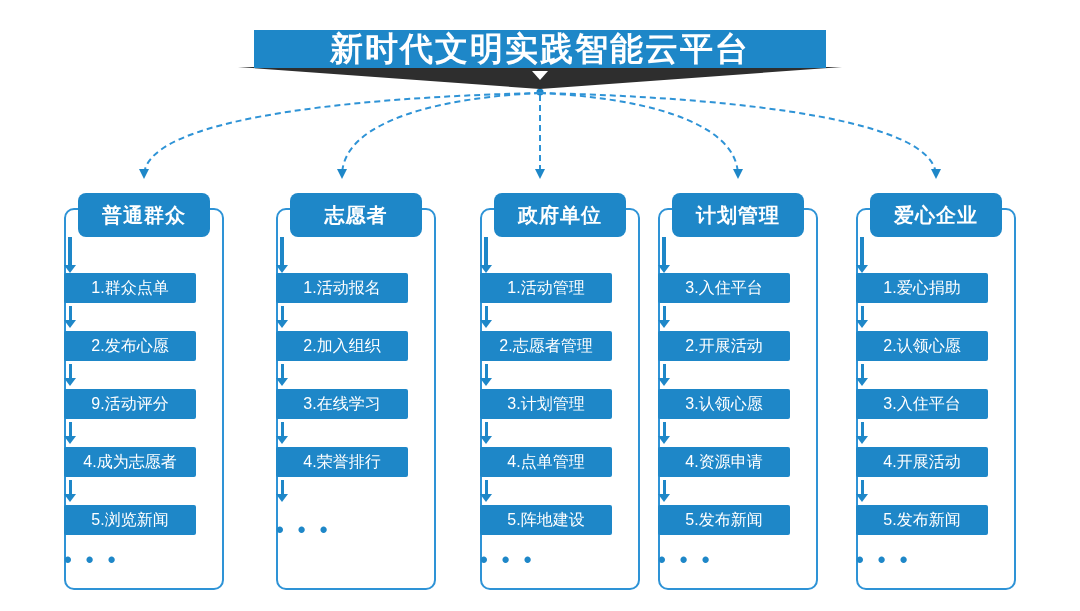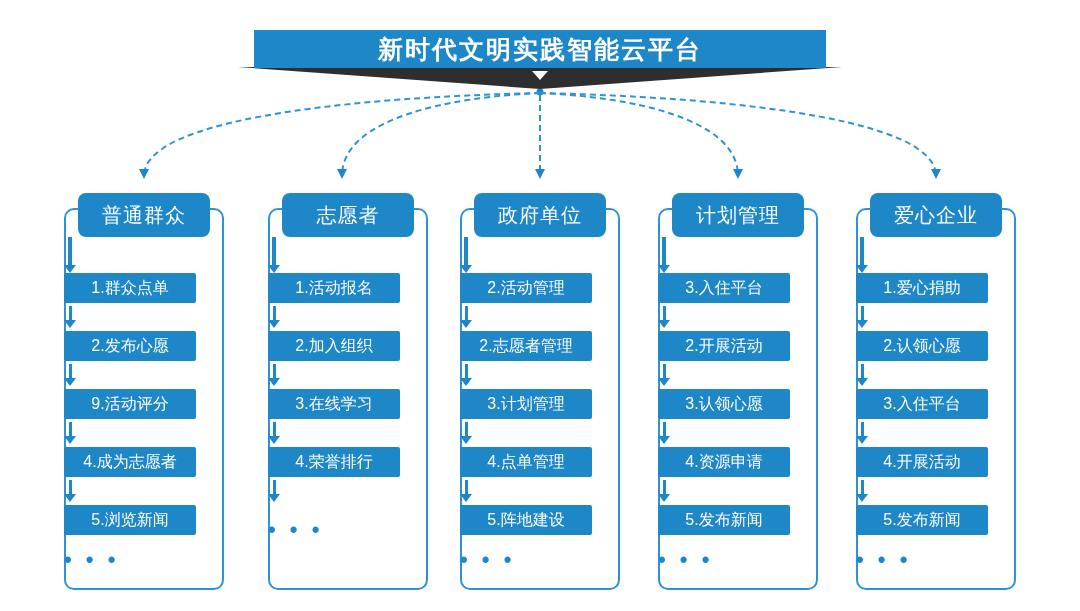--- a/index.html
+++ b/index.html
@@ -16,21 +16,21 @@
   
   .banner {
     position: absolute;
     top: 30px;
     left: 50%;
     transform: translateX(-50%);
     width: 572px;
     height: 38px;
     background: #1e87c8;
     color: #ffffff;
-    font-size: 25px;
+    font-size: 33px;
     font-weight: bold;
     letter-spacing: 2px;
     display: flex;
     align-items: center;
     justify-content: center;
     z-index: 3;
   }
   .ribbon {
     position: absolute;
     top: 67px;
@@ -77,21 +77,21 @@
     background: transparent;
   }
   .col-header {
     position: absolute;
     top: 0; left: 14px;
     width: 132px; height: 44px;
     background: #1e87c8;
     border-radius: 8px;
     color: #ffffff;
     font-size: 20px;
-    font-weight: normal;
+    font-weight: bold;
     letter-spacing: 1px;
     display: flex;
     align-items: center;
     justify-content: center;
     z-index: 2;
   }
   .col-body {
     position: absolute;
     top: 44px; left: 0; right: 0;
     display: flex;
@@ -130,22 +130,22 @@
     margin-top: 14px;
     color: #1e87c8;
     font-size: 22px;
     font-weight: bold;
     letter-spacing: 4px;
     line-height: 1;
   }
 
   
   .col-1 { left: 64px; }
-  .col-2 { left: 268px; }
-  .col-3 { left: 460px; border-radius: 30px; }
+  .col-2 { left: 276px; }
+  .col-3 { left: 480px; border-radius: 30px; }
   .col-4 { left: 658px; }
   .col-5 { left: 856px; }
 </style>
 </head>
 <body>
 
 <div class="canvas">
 
   <div class="banner">新时代文明实践智能云平台</div>
   <div class="ribbon"></div>
@@ -231,21 +231,21 @@
   </div>
 
   <div class="column col-3">
     <div class="col-frame"></div>
     <div class="col-header">政府单位</div>
     <div class="col-body">
       <div class="v-arrow big">
           <div class="stem"></div>
           <div class="head"></div>
         </div>
-      <div class="step-box">2.活动管理</div>
+      <div class="step-box">1.活动管理</div>
       <div class="v-arrow small">
           <div class="stem"></div>
           <div class="head"></div>
         </div>
       <div class="step-box">2.志愿者管理</div>
       <div class="v-arrow small">
           <div class="stem"></div>
           <div class="head"></div>
         </div>
       <div class="step-box">3.计划管理</div>

